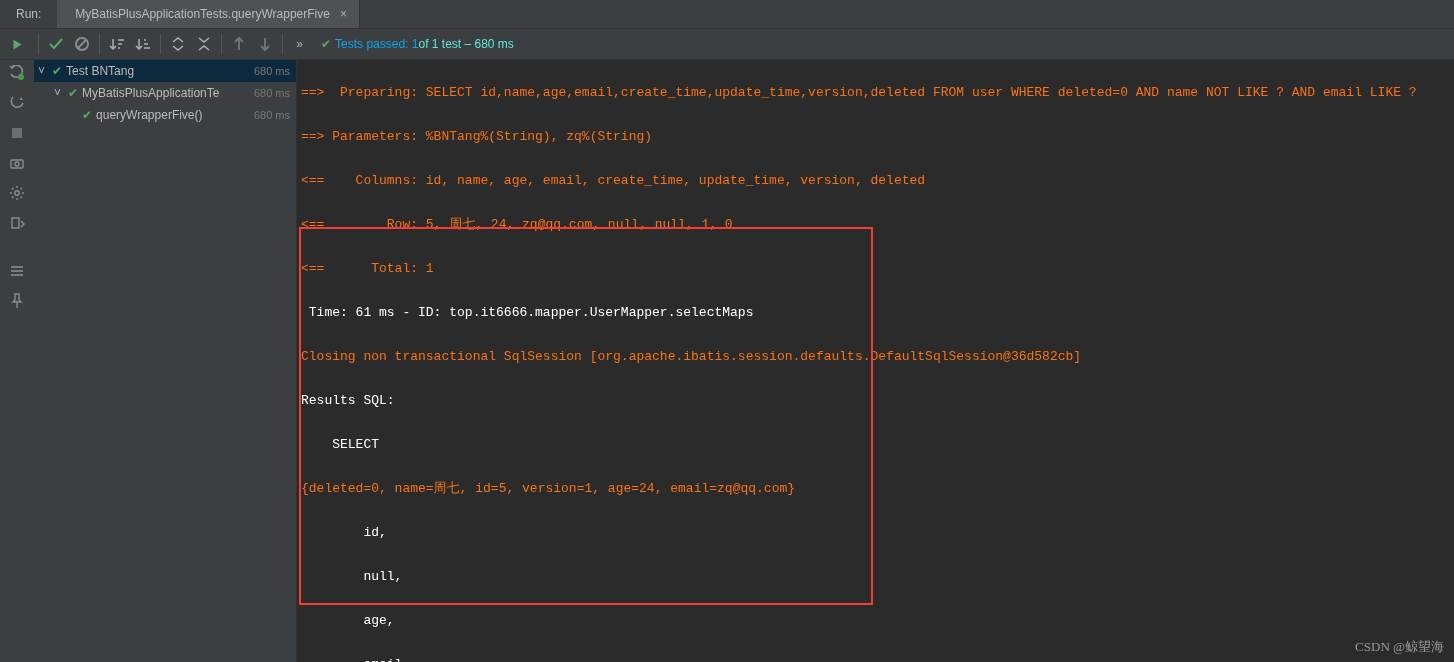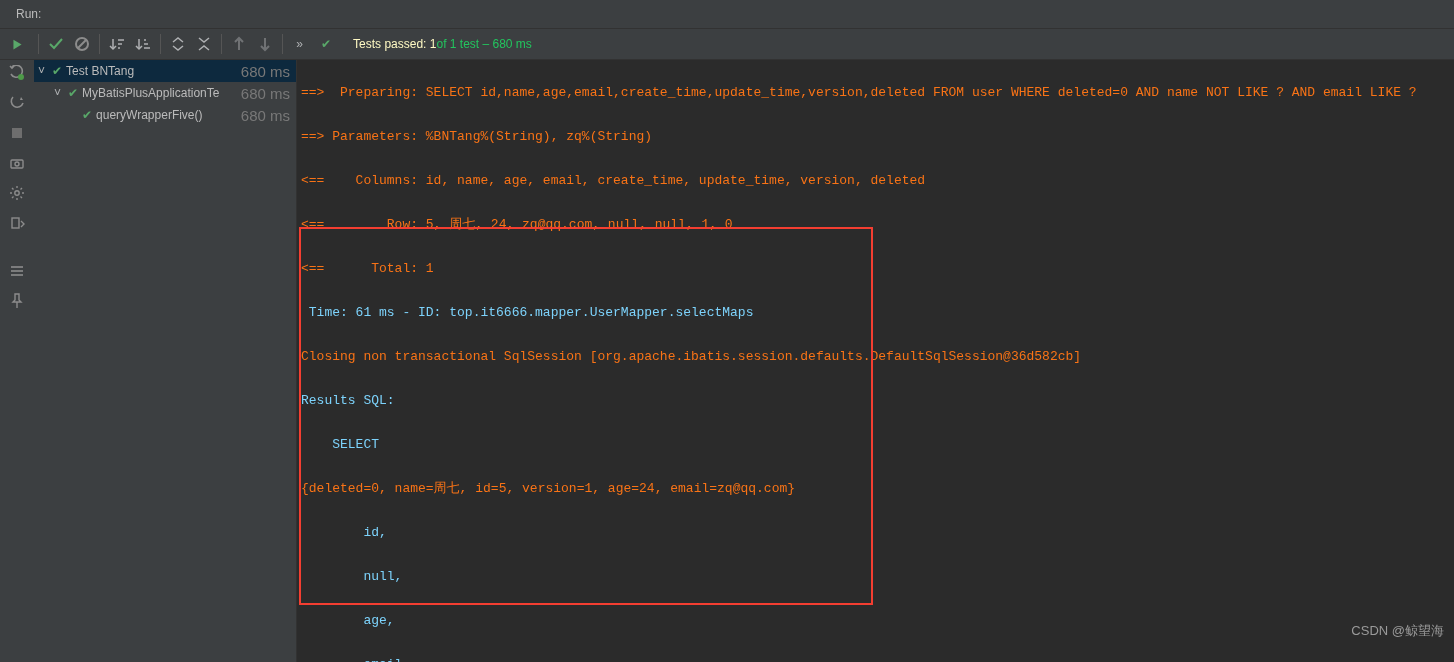--- a/index.html
+++ b/index.html
@@ -16,32 +16,42 @@
   .tests-passed .chk{color:#59a869;margin-right:4px;}
   .main{display:flex;height:calc(100% - 58px - 2px);}
   .gutter{width:34px;background:#3c3f41;display:flex;flex-direction:column;align-items:center;padding-top:4px;gap:12px;}
   .gutter-icon{width:18px;height:18px;color:#8c8c8c;cursor:pointer;display:flex;align-items:center;justify-content:center;}
   .gutter-icon svg{width:16px;height:16px;}
   .tree-panel{width:262px;background:#3c3f41;border-right:1px solid #323232;color:#bbbbbb;padding-top:0;}
   .tree-row{display:flex;align-items:center;height:22px;padding-left:4px;position:relative;}
   .tree-row.sel{background:#0d293e;}
   .tree-row .chev{width:12px;color:#afb1b3;margin-right:2px;}
   .tree-row .chk{color:#59a869;margin-right:4px;font-size:12px;}
-  .tree-row .ms{position:absolute;right:6px;color:#787878;font-size:15px;}
+  .tree-row .ms{position:absolute;right:6px;color:#787878;font-size:11px;}
   .console{flex:1;background:#2b2b2b;font-family:Consolas,"Courier New",monospace;font-size:13px;line-height:22px;color:#bbbbbb;white-space:pre;padding-left:4px;position:relative;overflow:hidden;}
   .redbox{position:absolute;border:2px solid #f43e31;pointer-events:none;}
   .c-grey{color:#f97316;}
-  .c-red{color:#7dd3fc;}
-  .watermark{position:absolute;right:10px;bottom:22px;color:#9a9a9a;font-size:13px;font-family:Liberation Sans, sans-serif;}
+  .c-red{color:#ffffff;}
+  .watermark{position:absolute;right:10px;bottom:6px;color:#9a9a9a;font-size:13px;font-family:Liberation Serif, serif;}
 </style>
 </head>
 <body>
 
 <div class="tab-bar">
   <span class="run-label">Run:</span>
+  <div class="tab">
+    <span style="margin-right:6px;">
+      <svg viewBox="0 0 16 16" fill="none">
+          <circle cx="5" cy="5" r="3" fill="#c75450"></circle>
+          <circle cx="11" cy="11" r="3" fill="#6a8759"></circle>
+        </svg>
+    </span>
+    <span>MyBatisPlusApplicationTests.queryWrapperFive</span>
+    <span style="margin-left:10px;color:#afb1b3;">×</span>
+  </div>
 </div>
 
 <div class="toolbar">
   <div class="play-btn">
     <svg viewBox="0 0 16 16">
         <path d="M3 2 L13 8 L3 14 Z" fill="#59a869"></path>
       </svg>
   </div>
   <div class="tb-sep"></div>
   <div class="tb-btn">
@@ -99,22 +109,22 @@
         <line x1="8" y1="2" x2="8" y2="14"></line>
         <path d="M4 10 L8 14 L12 10"></path>
       </svg>
   </div>
   <div class="tb-sep"></div>
   <div class="tb-btn">
       <span style="letter-spacing:1px;">»</span>
     </div>
   <div class="tests-passed">
     <span class="chk">✔</span>
-    <span style="color:#fef9c3;margin-left:18px;">Tests passed: 1</span>
-    <span style="color:#22c55e;text-align:right;"> of 1 test – 680 ms</span>
+    <span style="color:#0ea5e9;">Tests passed: 1</span>
+    <span style="color:#5eead4;text-align:right;"> of 1 test – 680 ms</span>
   </div>
 </div>
 
 <div class="main">
 
   <div class="gutter">
     <div class="gutter-icon">
         <svg viewBox="0 0 16 16">
           <path d="M3 2 A6 6 0 1 1 2 9" stroke="#8c8c8c" stroke-width="1.6" fill="none"></path>
           <path d="M1 1 L3 3 L5 1" stroke="#8c8c8c" stroke-width="1.6" fill="none"></path>

